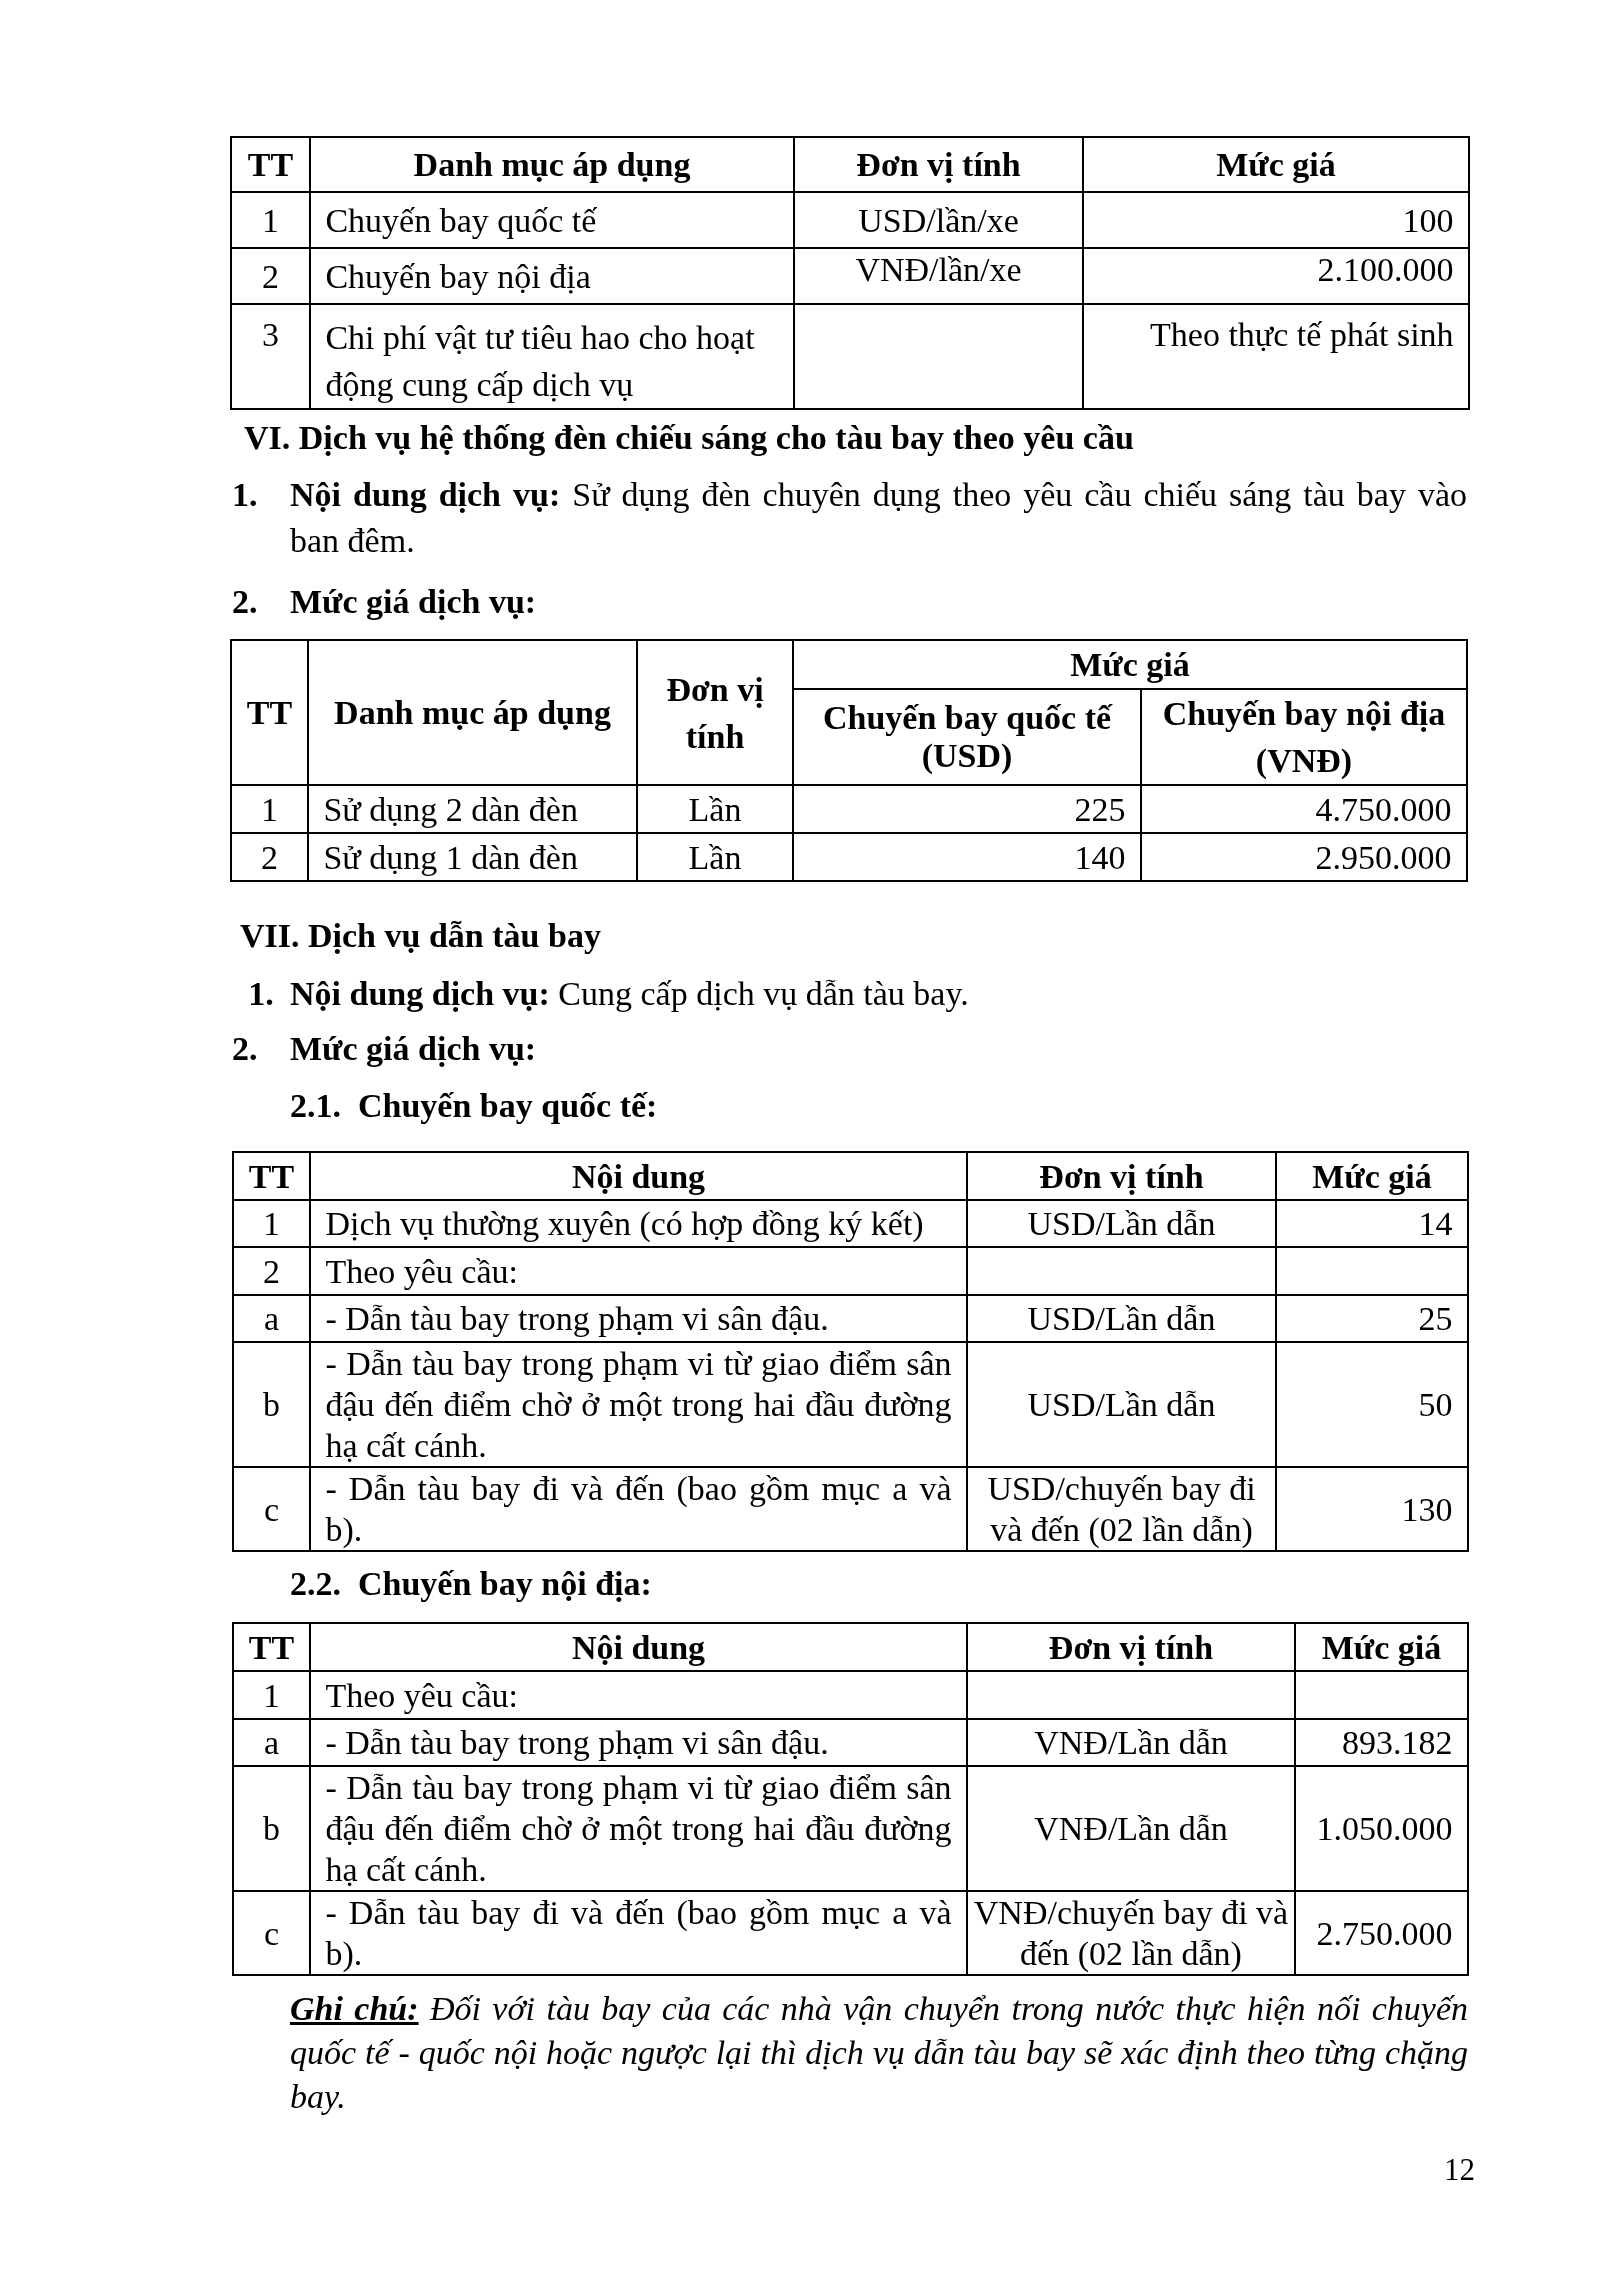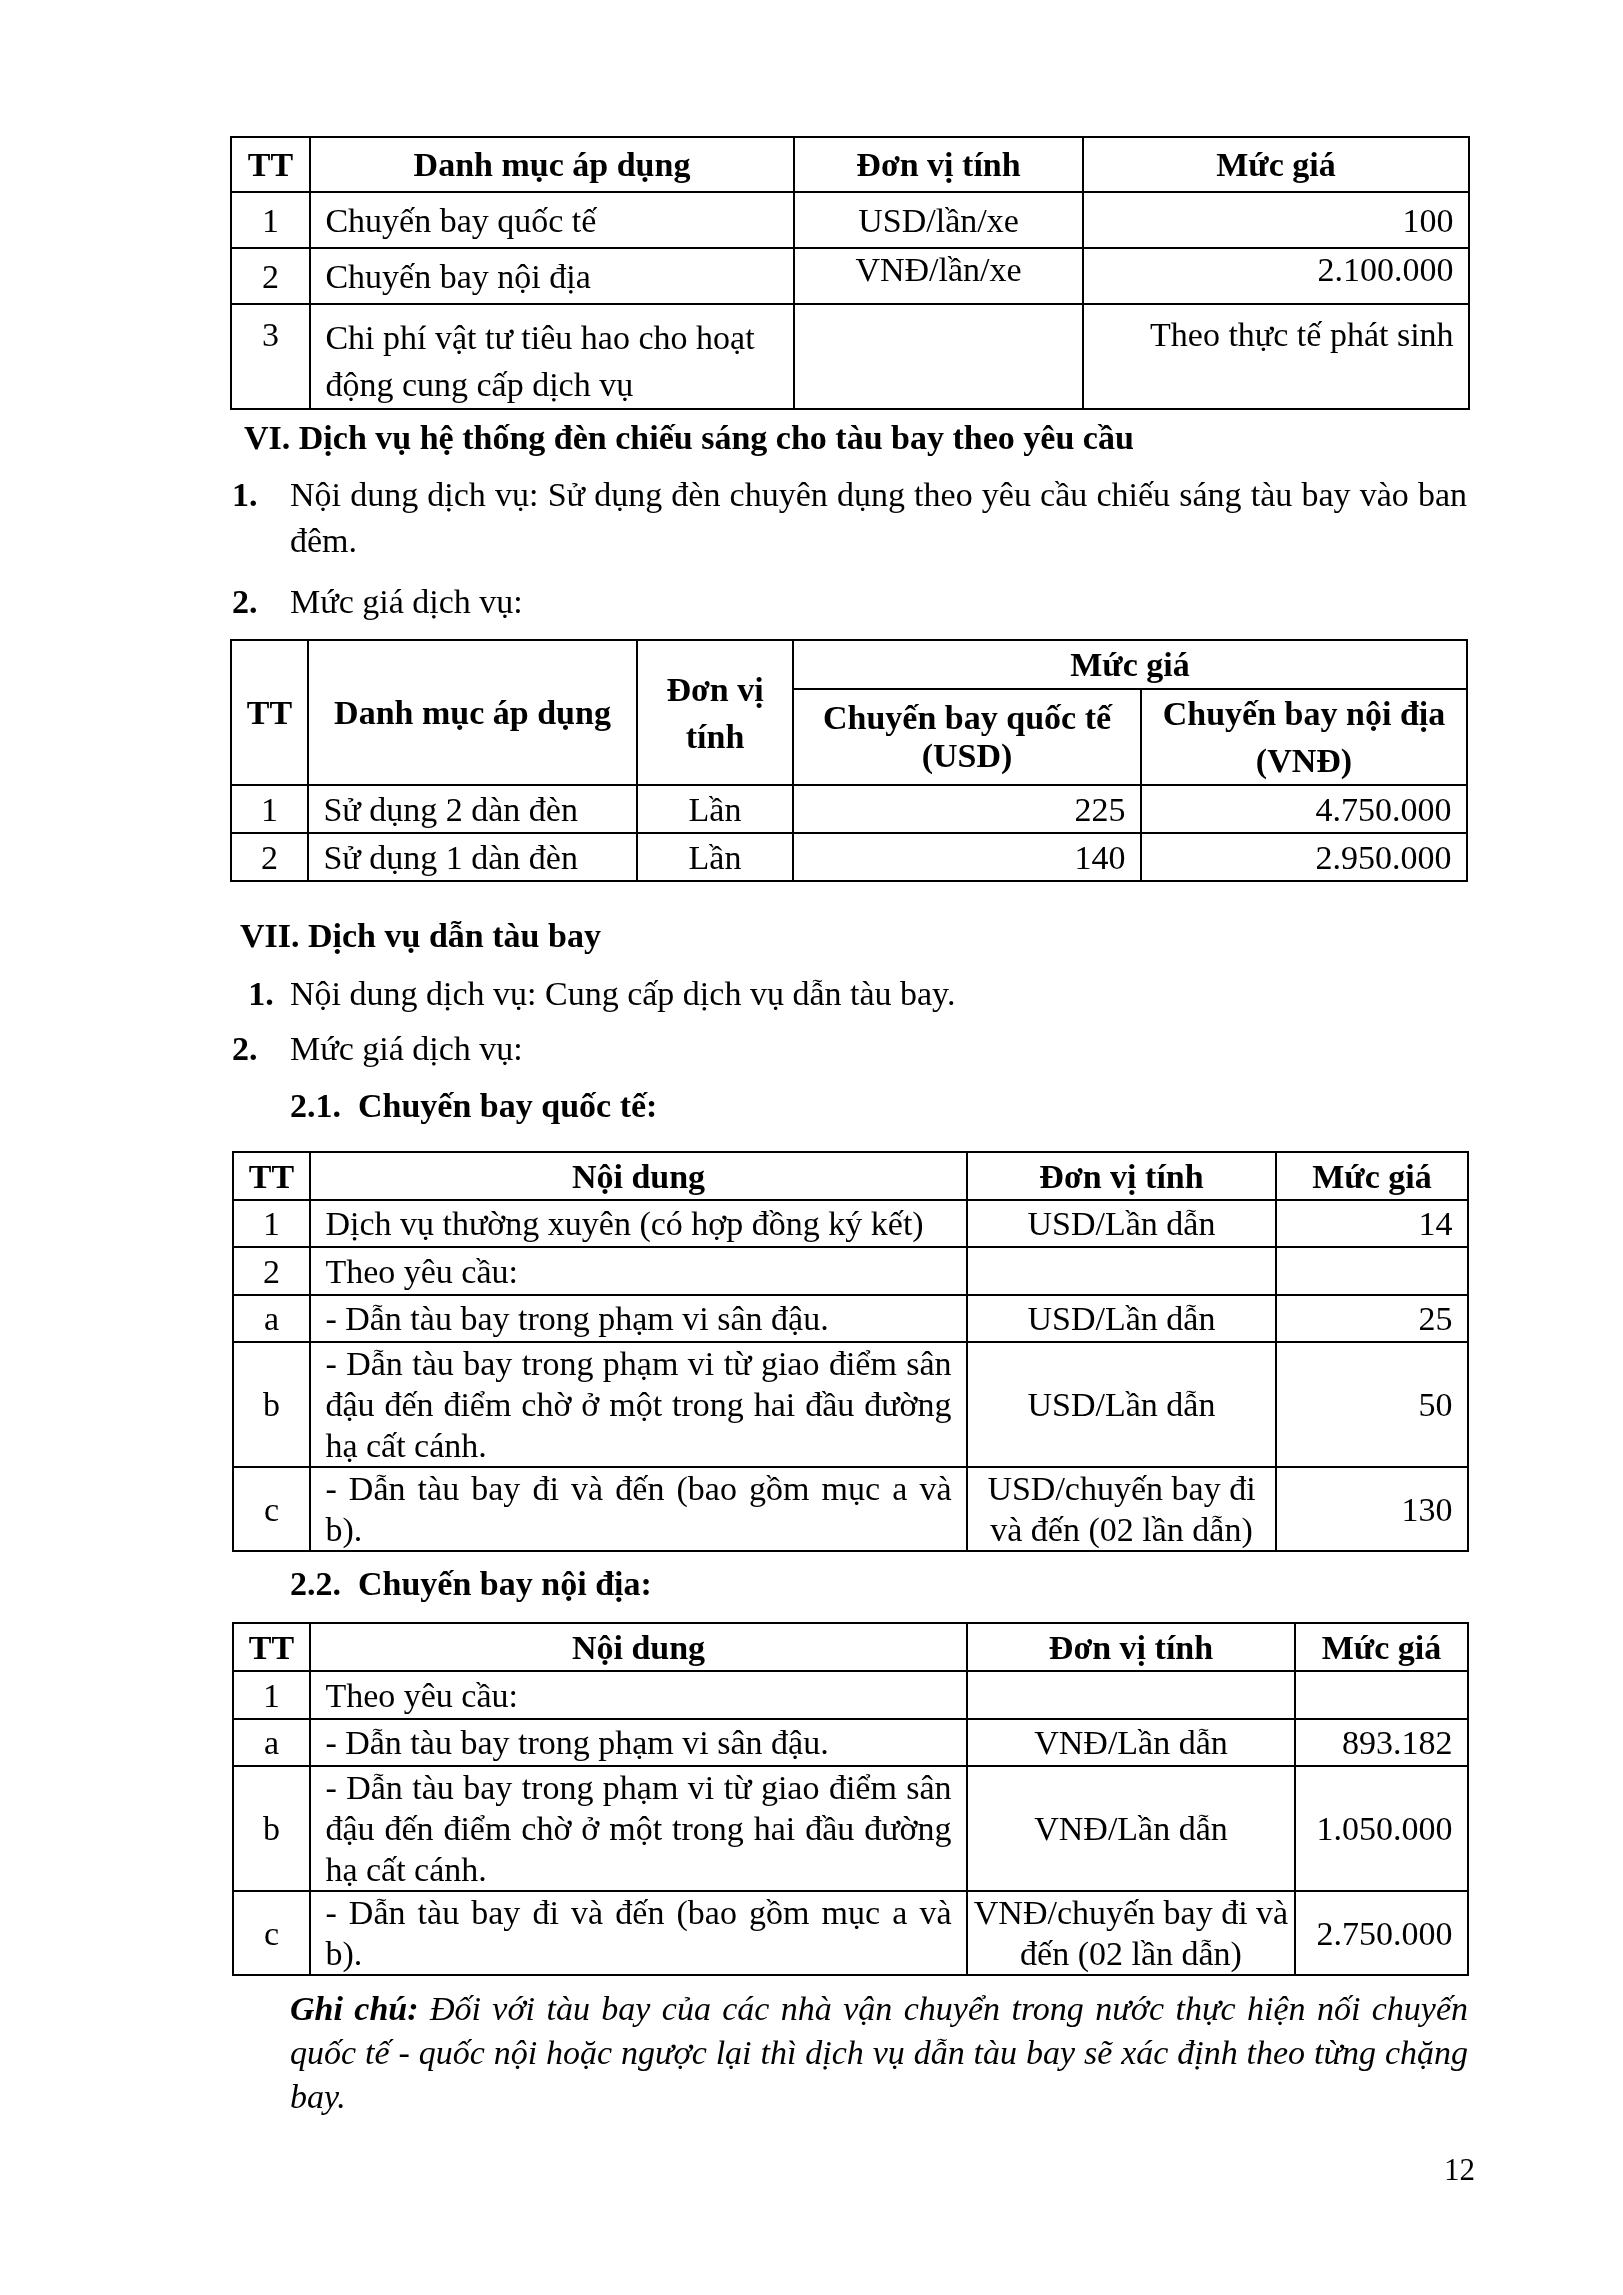--- a/index.html
+++ b/index.html
@@ -11,23 +11,23 @@
   td, th { border: 2px solid #000; padding: 0 14.4px; font-size: 34px; line-height: 41px; vertical-align: middle; font-weight: normal; }
   th { font-weight: bold; text-align: center; }
   td.c { text-align: center; }
   td.r { text-align: right; }
   td.l { text-align: left; }
   td.top { vertical-align: top; }
   td.just { text-align: justify; text-align-last: left; }
   .heading { position: absolute; font-weight: bold; font-size: 34px; white-space: nowrap; }
   .para { position: absolute; font-size: 34px; line-height: 46px; }
   .num { display: inline-block; width: 58px; font-weight: bold; }
-  .bold { font-weight: normal; }
+  .bold { font-weight: bold; }
   .note { position: absolute; font-style: italic; font-size: 34px; line-height: 44px; text-align: justify; text-align-last: left; }
-  .note .lbl { font-weight: bold; text-decoration-thickness: 3.3px; }
+  .note .lbl { font-weight: bold; text-decoration: underline; text-decoration-thickness: 3.3px; }
   .pagenum { position: absolute; font-size: 31px; }
 </style>
 </head>
 <body>
 
 <table style="left:230px; top:136px; width:1238px;">
   <colgroup>
       <col style="width:79px">
       <col style="width:484px">
       <col style="width:289px">

